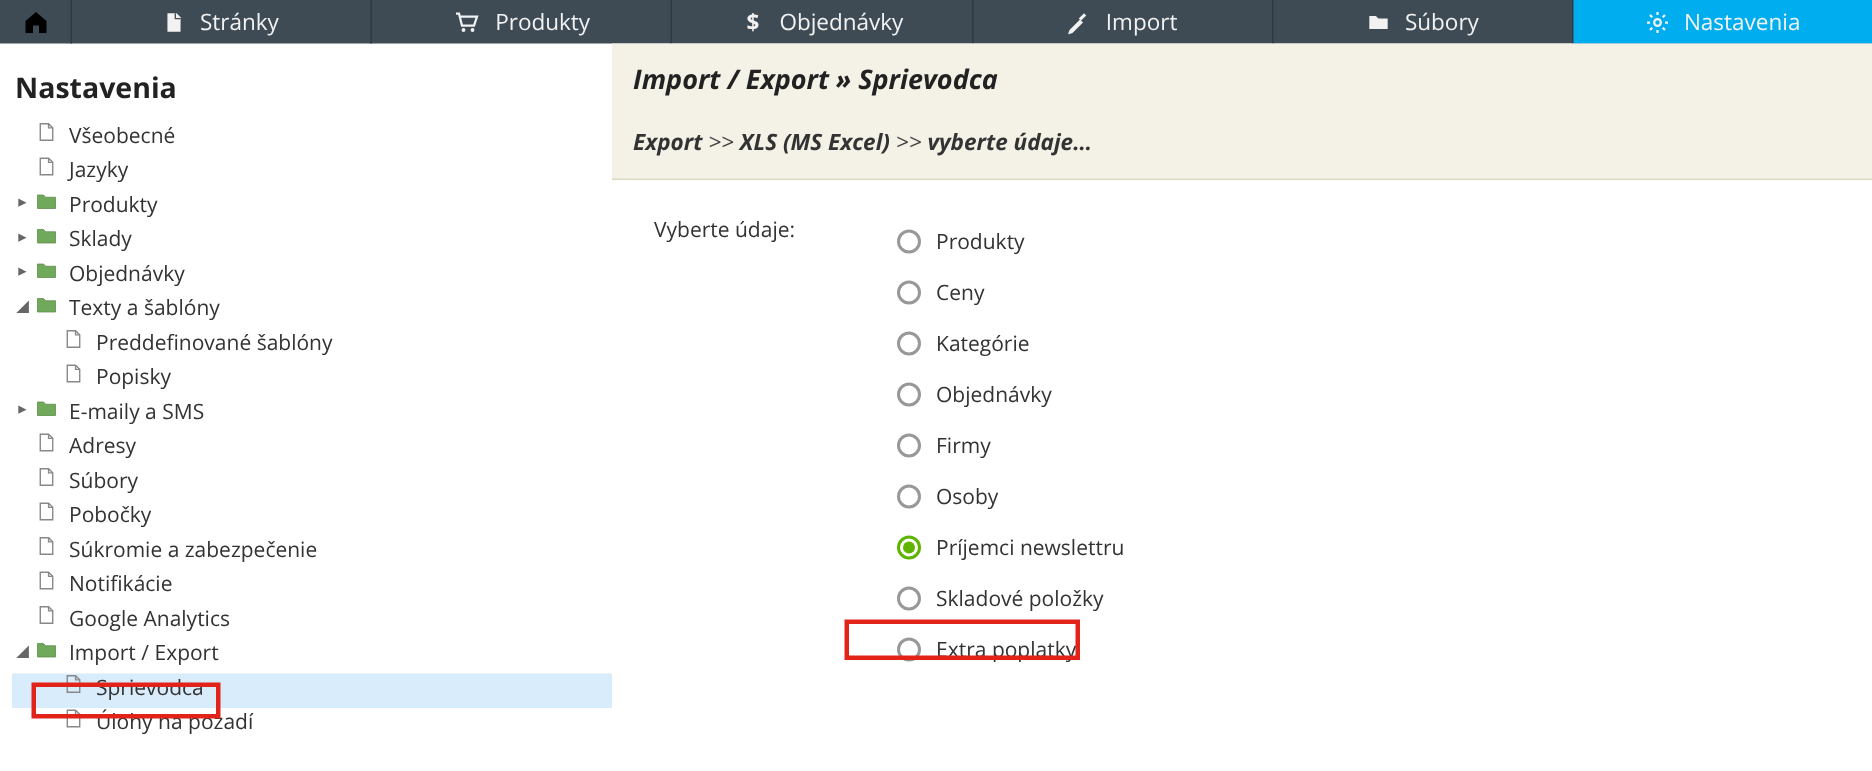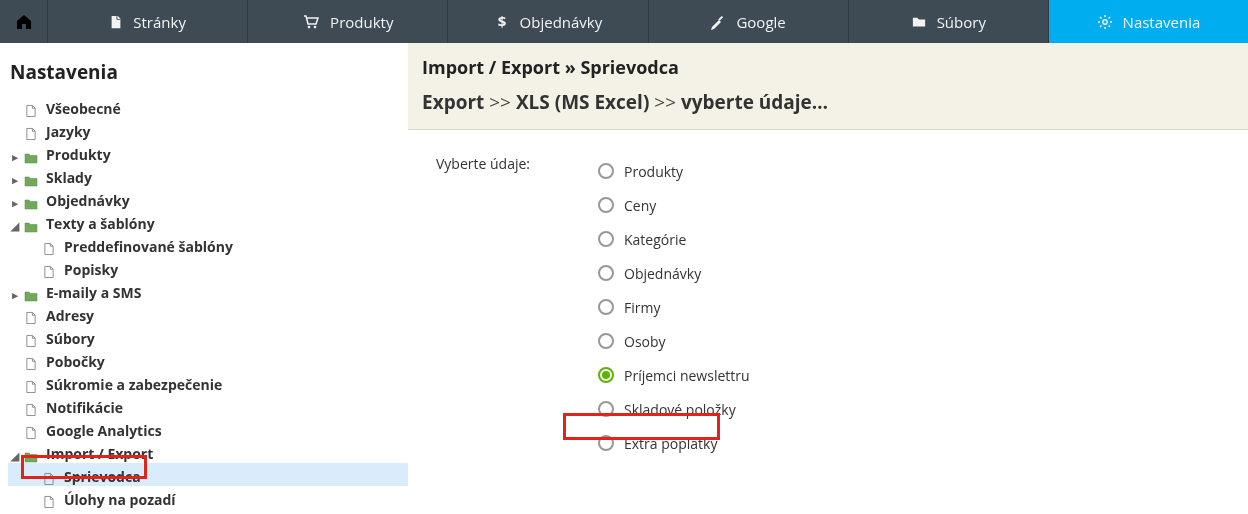--- a/index.html
+++ b/index.html
@@ -9,21 +9,21 @@
     color: #333;
     background: #fff;
     width: 1248px;
     height: 514px;
     overflow: hidden;
   }
 
   
   .topnav {
     display: flex;
-    height: 43px;
+    height: 29px;
     background: #3e4b55;
   }
   .topnav .home {
     width: 48px;
     display: flex;
     align-items: center;
     justify-content: center;
     border-right: 1px solid #2f3942;
     color: #f2f2f2;
     cursor: pointer;
@@ -57,28 +57,27 @@
   }
   .sidebar h2 {
     font-size: 19px;
     font-weight: 700;
     color: #222;
     padding: 4px 0 10px 2px;
   }
   .tree { list-style: none; }
   .tree li {
     display: flex;
-    align-items: flex-end;
+    align-items: flex-start;
     height: 23px;
     font-size: 14px;
     cursor: pointer;
     color: #333;
     padding-right: 4px;
     white-space: nowrap;
-    font-weight: bold;
   }
   .tree li .caret {
     width: 14px;
     display: flex;
     justify-content: center;
     color: #666;
     font-size: 11px;
   }
   .tree li .ico {
     width: 18px;
@@ -99,29 +98,30 @@
     border: 3px solid #e2231a;
     pointer-events: none;
   }
 
   
   .main { flex: 1; }
   .main-header {
     background: #f4f2e7;
     border-bottom: 1px solid #dcd8c2;
     padding: 12px 14px 14px;
+    font-style: italic;
   }
   .main-header h1 {
     font-size: 18px;
     font-weight: 700;
     color: #222;
   }
   .breadcrumb {
-    margin-top: 10px;
-    font-size: 19px;
+    margin-top: 20px;
+    font-size: 15px;
   }
   .breadcrumb .sep { color: #444; }
 
   .form-area {
     display: flex;
     padding: 24px 8px 0 28px;
     gap: 68px;
   }
   .form-label {
     font-size: 14px;
@@ -239,21 +239,21 @@
         </svg>
       </span>
     <span>Objednávky</span>
   </div>
   <div class="nav-item">
     <span class="nav-icon">
         <svg width="16" height="16" viewBox="0 0 16 16" color="#f2f2f2">
           <use href="#i-brush"></use>
         </svg>
       </span>
-    <span>Google</span>
+    <span>Import</span>
   </div>
   <div class="nav-item">
     <span class="nav-icon">
         <svg width="16" height="14" viewBox="0 0 16 16" color="#f2f2f2">
           <use href="#i-folder"></use>
         </svg>
       </span>
     <span>Súbory</span>
   </div>
   <div class="nav-item active">

